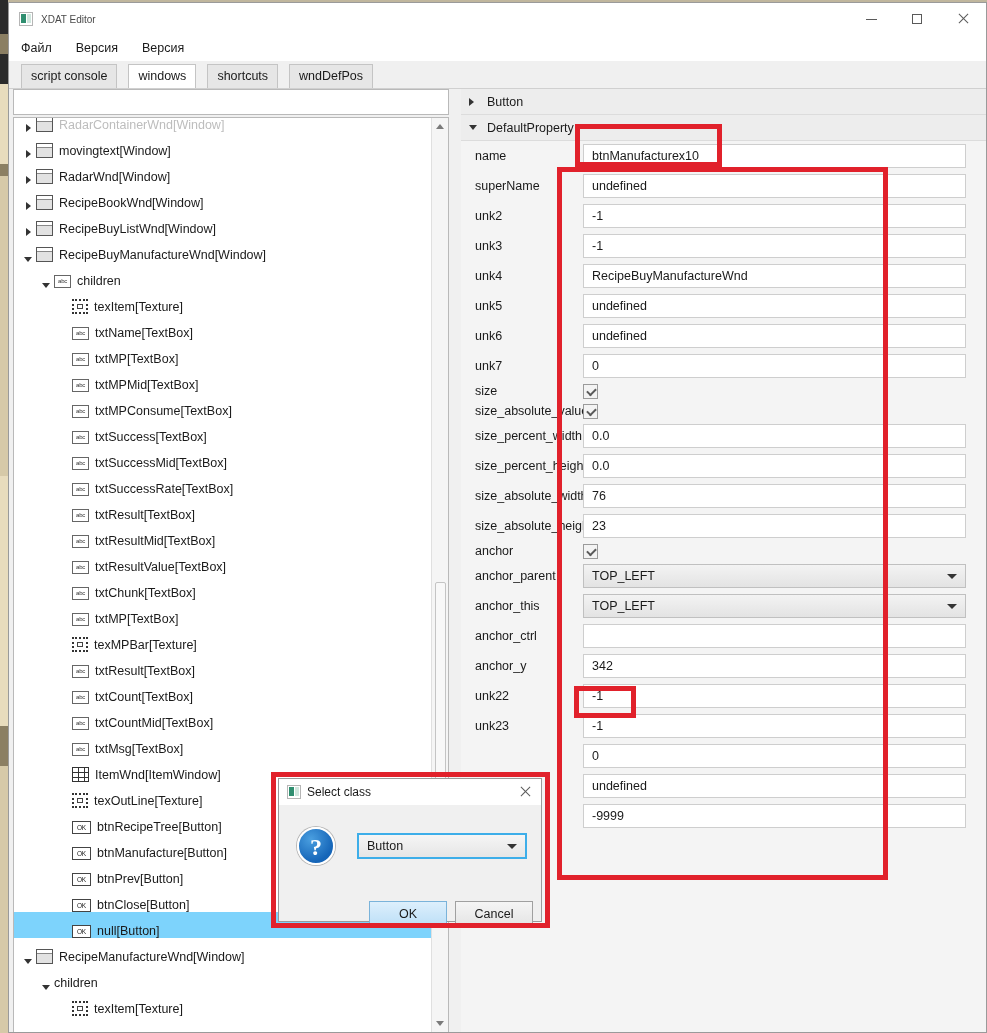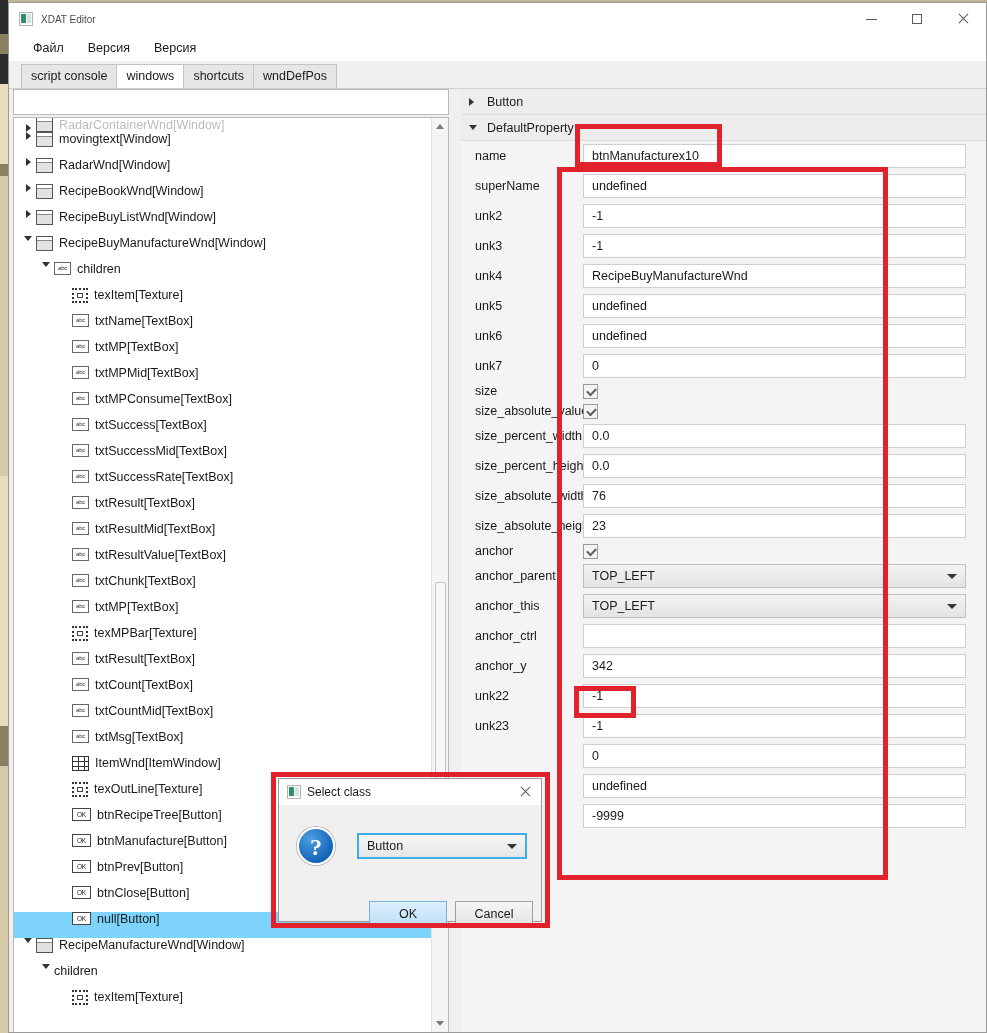--- a/index.html
+++ b/index.html
@@ -58,29 +58,30 @@
   .glyph-min { width:11px; height:1px; background:#5a5a5a; }
   .glyph-max { width:10px; height:10px; border:1px solid #5a5a5a; box-sizing:border-box;}
   .glyph-close { position:relative; width:12px; height:12px; }
   .glyph-close::before,.glyph-close::after{
     content:""; position:absolute; left:0; top:5px; width:13px; height:1px; background:#5a5a5a;
   }
   .glyph-close::before{transform:rotate(45deg);}
   .glyph-close::after{transform:rotate(-45deg);}
 
   
-  #menubar { height:26px; background:#ffffff; display:flex; align-items:center; padding-left:12px; }
+  #menubar { height:26px; background:#ffffff; display:flex; align-items:center; }
   .menu-item { font-size:12.5px; color:#1a1a1a; padding:3px 12px; }
 
   
   #tabstrip {
     height:28px; background:#f0f0f0;
     display:flex; align-items:flex-end; padding-left:12px;
     border-bottom:1px solid #d0d0d0;
     box-sizing:border-box;
+    gap:12px;
   }
   .tab {
     font-size:12.5px; color:#1a1a1a;
     padding:4px 9px 5px 9px;
     border:1px solid #c4c4c4;
     border-bottom:none;
     background:#e6e6e6;
     margin-right:-1px;
     box-sizing:border-box;
     height:24px;
@@ -100,21 +101,21 @@
     position:absolute; left:4px; top:0px; width:436px; height:26px;
     border:1px solid #b9b9b9; background:#ffffff; box-sizing:border-box;
   }
   #treebox {
     position:absolute; left:4px; top:28px; width:436px; bottom:-1px;
     border:1px solid #b9b9b9; background:#ffffff; box-sizing:border-box;
     overflow:hidden;
   }
   #treeinner { position:absolute; left:0; top:0; right:17px; bottom:0; overflow:hidden; }
   .trow {
-    height:26px; display:flex; align-items:flex-start;
+    height:26px; display:flex; align-items:flex-end;
     font-size:12.5px; color:#1a1a1a; white-space:nowrap;
   }
   .trow.sel { background:#7dd3fc; }
   .arrow {
     width:16px; display:flex; align-items:center; justify-content:center;
     flex:0 0 16px;
   }
   .arrow i {
     display:block; width:0;height:0;
     border-left:5px solid #333; border-top:4px solid transparent; border-bottom:4px solid transparent;

